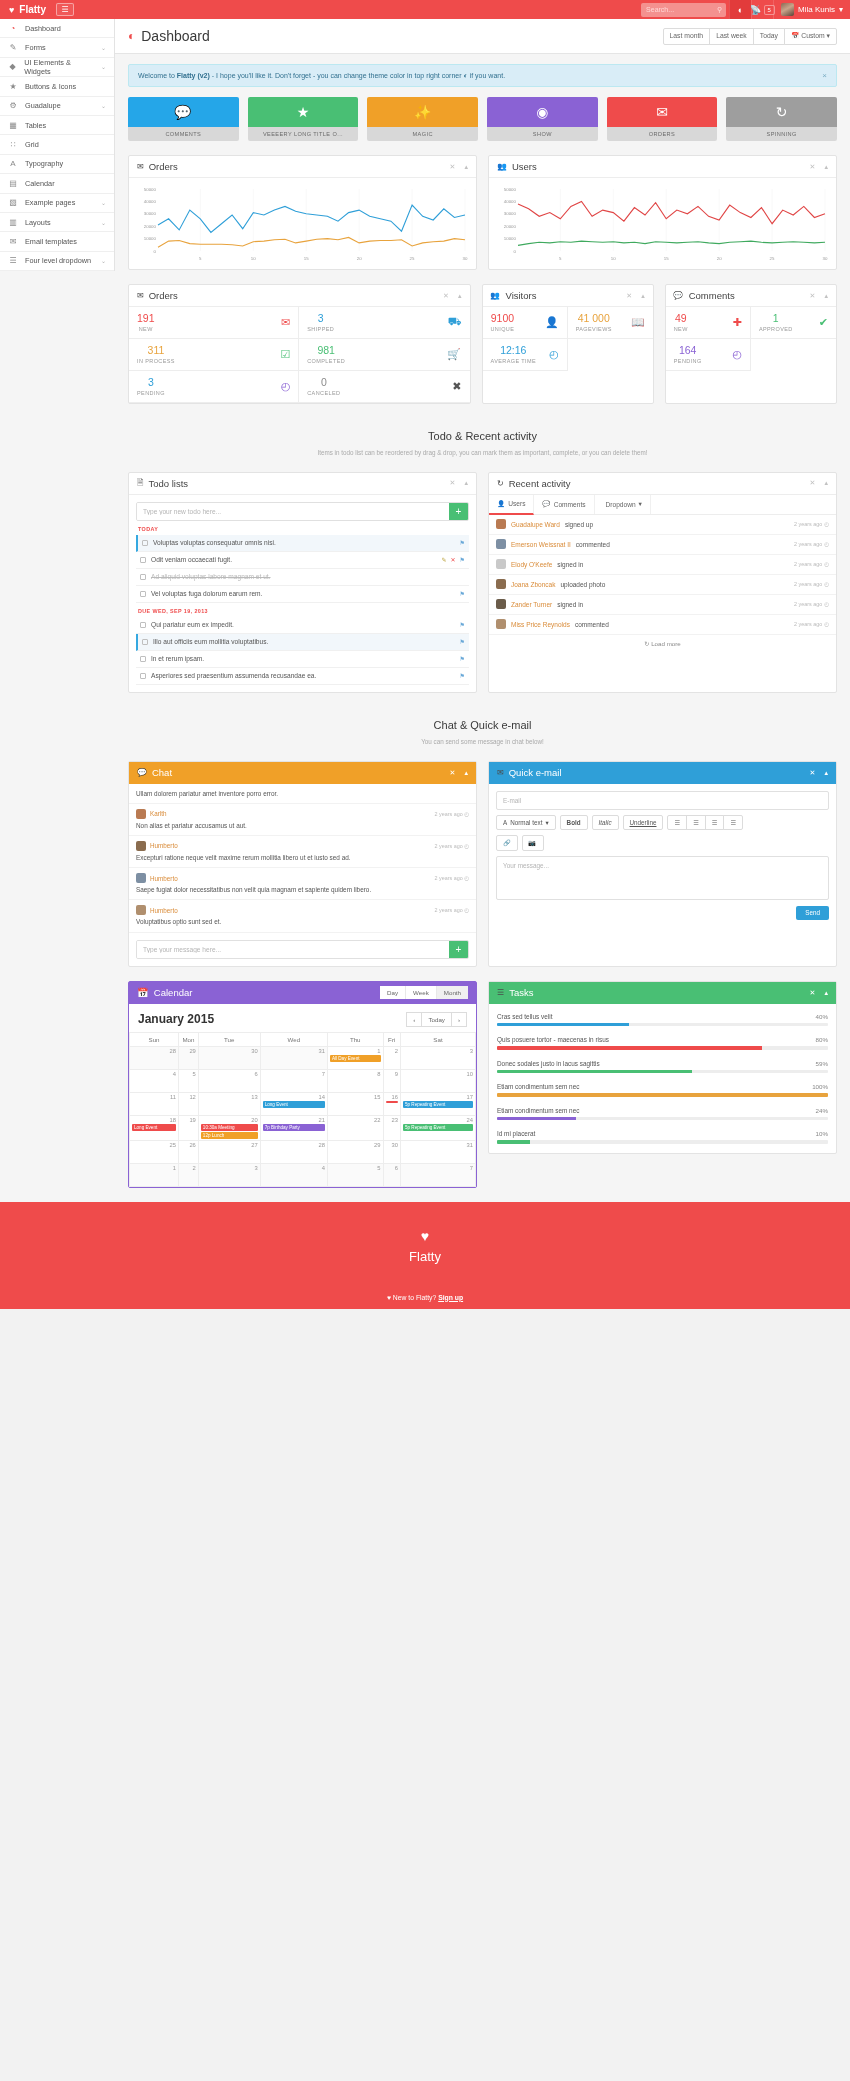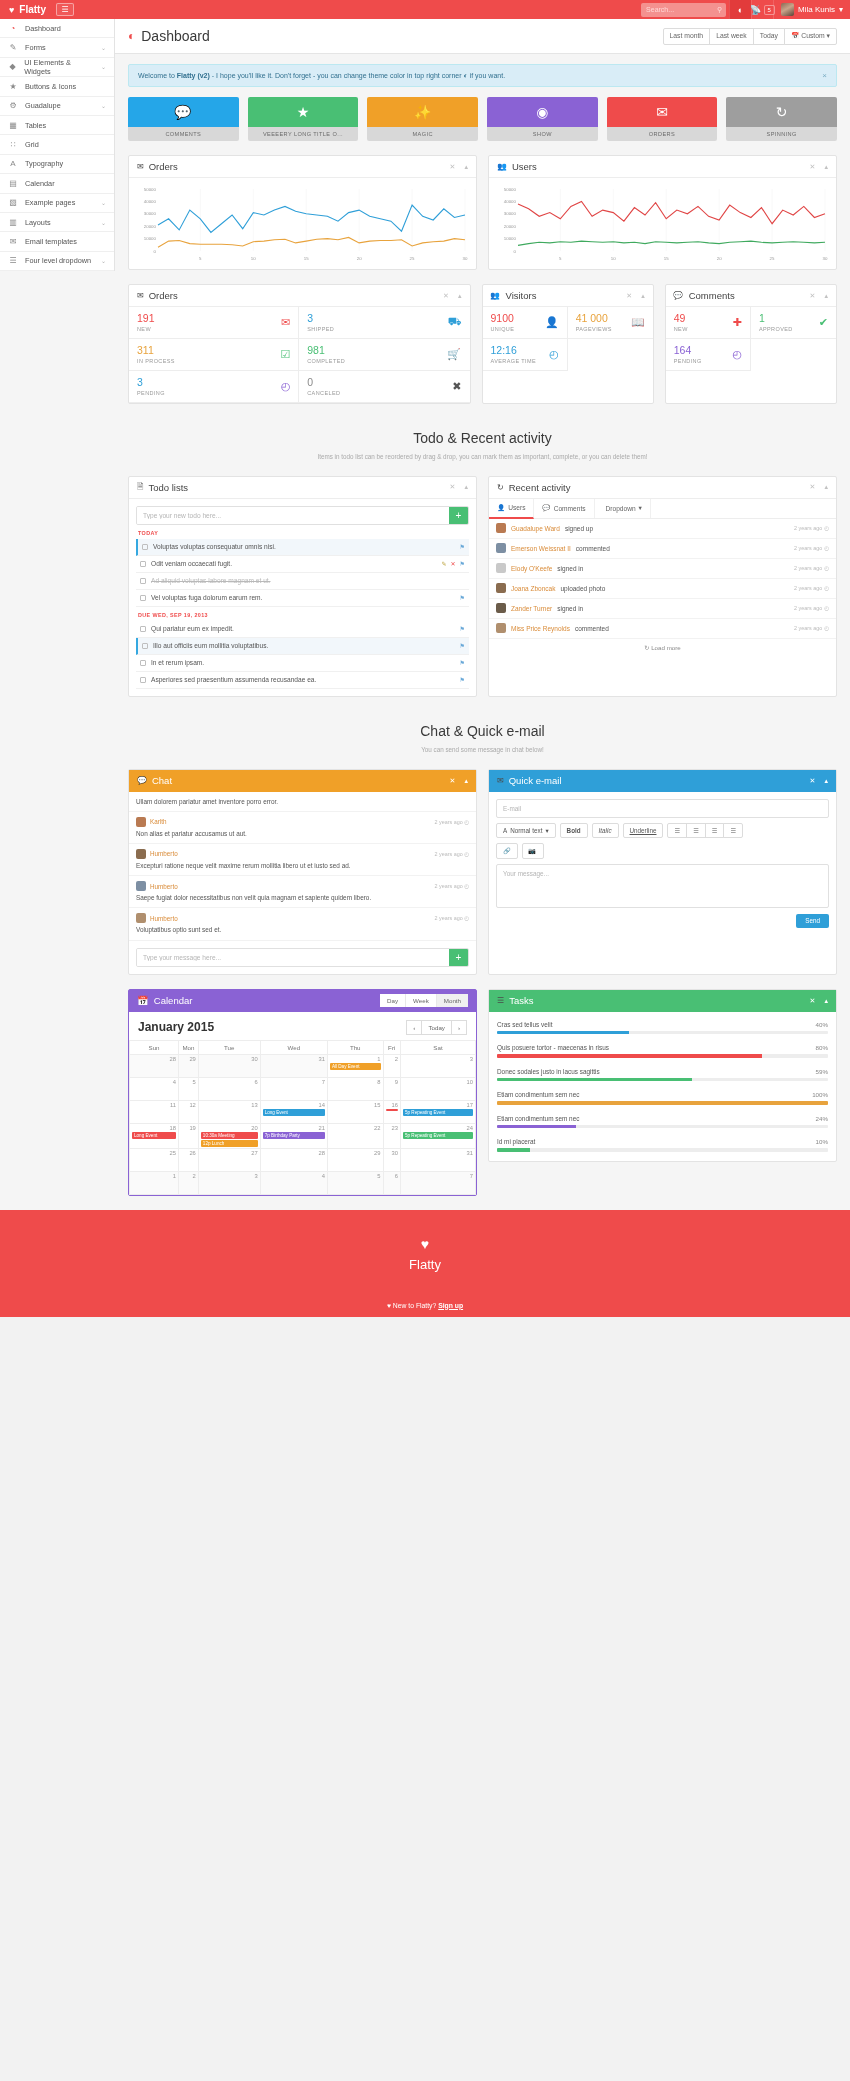--- a/index.html
+++ b/index.html
@@ -60,30 +60,30 @@
   .ph .pt .pico{font-size:8px;color:#4a4a4a;}
   .ph .acts{margin-left:auto;display:flex;gap:9px;color:#c2c2c2;font-size:7px;}
   .pbody{padding:7px;}
 
   
   .chart{position:relative;height:77px;width:100%;}
   .chart svg{display:block;width:100%;height:100%;}
   .axl{font-size:4.4px;fill:#999;font-family:"Liberation Sans",sans-serif;}
 
   
-  .statgrid{display:flex;flex-wrap:wrap;}
+  .statgrid{display:flex;flex-wrap:wrap;text-align:center;}
   .stat{width:50%;border-right:1px solid #ededed;border-bottom:1px solid #ededed;padding:6px 8px;display:flex;align-items:center;min-height:32px;}
   .stat:nth-child(2n){border-right:0}
   .stat .num{font-size:10.5px;line-height:1.1;font-weight:normal;}
   .stat .lab{font-size:5.5px;color:#9a9a9a;letter-spacing:.4px;margin-top:1px;}
   .stat .sico{margin-left:auto;font-size:11px;}
 
   
   .sect{text-align:center;margin-top:26px;}
-  .sect h2{font-size:14px;color:#3a3a3a;font-weight:normal;}
+  .sect h2{font-size:11px;color:#3a3a3a;font-weight:normal;}
   .sect p{font-size:6.3px;color:#aaa;margin-top:6px;line-height:1.55;max-width:420px;margin-left:auto;margin-right:auto;}
 
   
   .todoinput{display:flex;border:1px solid #e0e0e0;border-radius:2px;overflow:hidden;}
   .todoinput input{flex:1;border:0;font-size:6.6px;padding:5px 6px;color:#555;font-family:"Liberation Sans",sans-serif;}
   .todoinput input::placeholder{color:#b5b5b5}
   .addbtn{width:19px;background:#49bf74;color:#fff;display:flex;align-items:center;justify-content:center;font-size:10px;}
   .todohdr{font-size:5.4px;color:#ef4b4b;letter-spacing:.4px;padding:5px 2px 3px 2px;font-weight:bold;}
   .todoitem{display:flex;align-items:center;gap:5px;padding:4.5px 4px;border-bottom:1px solid #f0f0f0;font-size:6.6px;color:#555;}
   .todoitem.hl{background:#f2f7fb;border-left:2px solid #35a8e0;}

